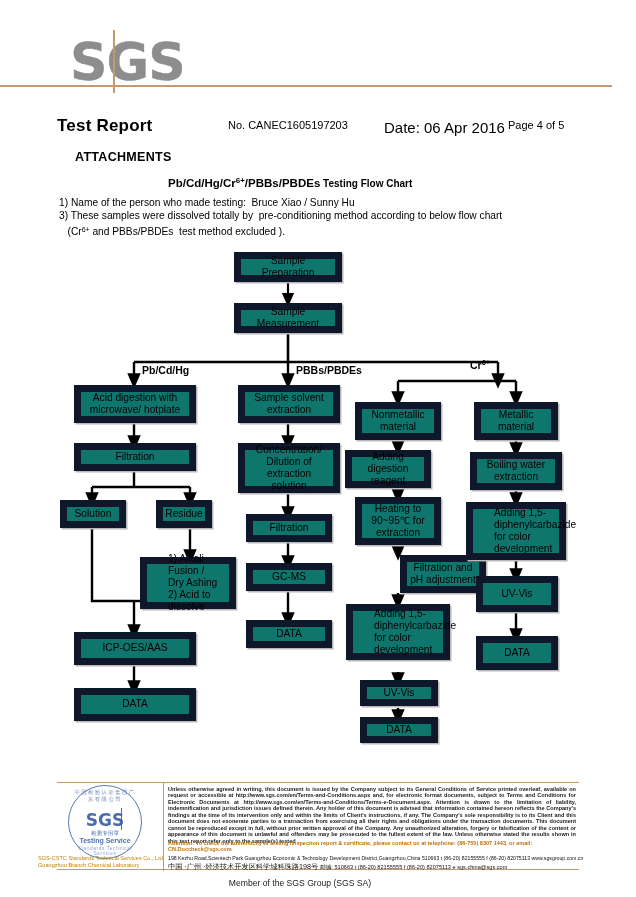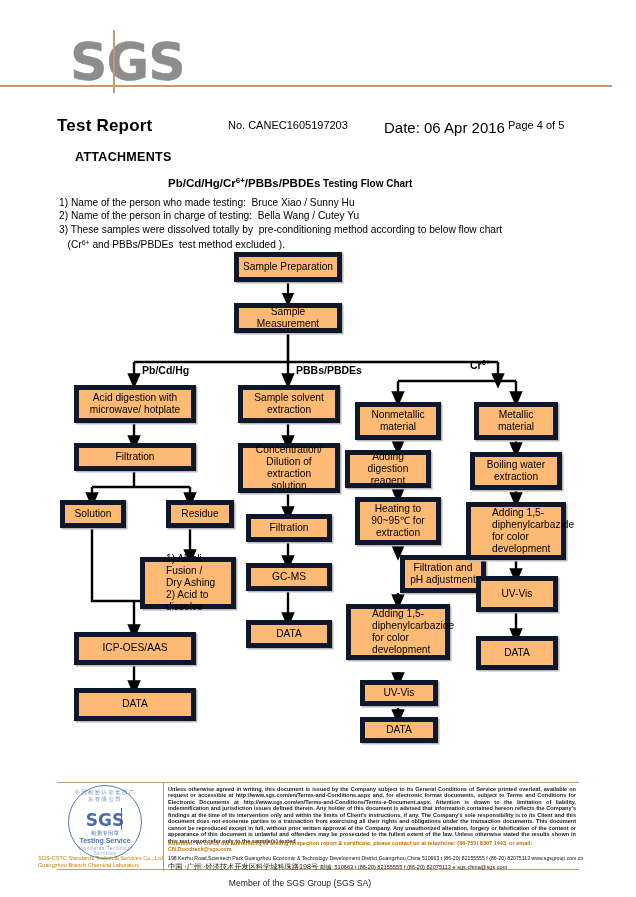--- a/index.html
+++ b/index.html
@@ -103,22 +103,22 @@
     position: absolute;
     left: 0;
     top: 0;
     width: 636px;
     height: 897px;
     pointer-events: none;
   }
   .node {
     position: absolute;
     box-sizing: border-box;
-    border: 5px solid #0f172a;
-    background: #fdba74;
+    border: 7px solid #0f172a;
+    background: #0f766e;
     font-size: 10.2px;
     line-height: 12.2px;
     display: flex;
     align-items: center;
     justify-content: center;
     text-align: center;
     padding: 1px 3px;
     box-shadow: 1.5px 1.5px 0 0 #b8b8b8;
   }
   .node.left-align {
@@ -325,21 +325,20 @@
 </div>
 
 <div class="attachments">ATTACHMENTS</div>
 
 <div class="chart-title">
   <span>Pb/Cd/Hg/Cr</span><span class="sup">6+</span><span>/PBBs/PBDEs</span><span class="small"> </span><span class="small">Testing Flow Chart</span>
 </div>
 
 <div class="notes">
   <div>1) Name of the person who made testing:  Bruce Xiao / Sunny Hu</div>
-  <div>2) Name of the person in charge of testing:  Bella Wang / Cutey Yu</div>
   <div>3) These samples were dissolved totally by  pre-conditioning method according to below flow chart</div>
   <div>&nbsp;&nbsp;&nbsp;(Cr<span class="sup">6+</span> and PBBs/PBDEs  test method excluded ).</div>
 </div>
 
 <svg id="flow" viewBox="0 0 636 897" xmlns="http://www.w3.org/2000/svg">
   <defs>
     <marker id="ah" markerWidth="7" markerHeight="7" refX="3.2" refY="3" orient="auto" markerUnits="strokeWidth">
       <path d="M0,0.2 L6.4,3 L0,5.8 z" fill="#000"></path>
     </marker>
   </defs>
@@ -441,21 +440,21 @@
 <div class="node" style="left:74px; top:385px; width:122px; height:38px;">
   <span class="txt">Acid digestion with
 microwave/ hotplate</span>
 </div>
 <div class="node" style="left:74px; top:443px; width:122px; height:28px;">
   <span class="txt">Filtration</span>
 </div>
 <div class="node" style="left:60px; top:500px; width:66px; height:28px;">
   <span class="txt">Solution</span>
 </div>
-<div class="node" style="left:156px; top:500px; width:68px; height:28px;margin-left:10px;">
+<div class="node" style="left:156px; top:500px; width:56px; height:28px;">
   <span class="txt">Residue</span>
 </div>
 <div class="node left-align" style="left:140px; top:557px; width:96px; height:52px;">
   <span class="txt">1) Alkali Fusion /
     Dry Ashing
 2) Acid to
     dissolve</span>
 </div>
 <div class="node" style="left:74px; top:632px; width:122px; height:33px;">
   <span class="txt">ICP-OES/AAS</span>

